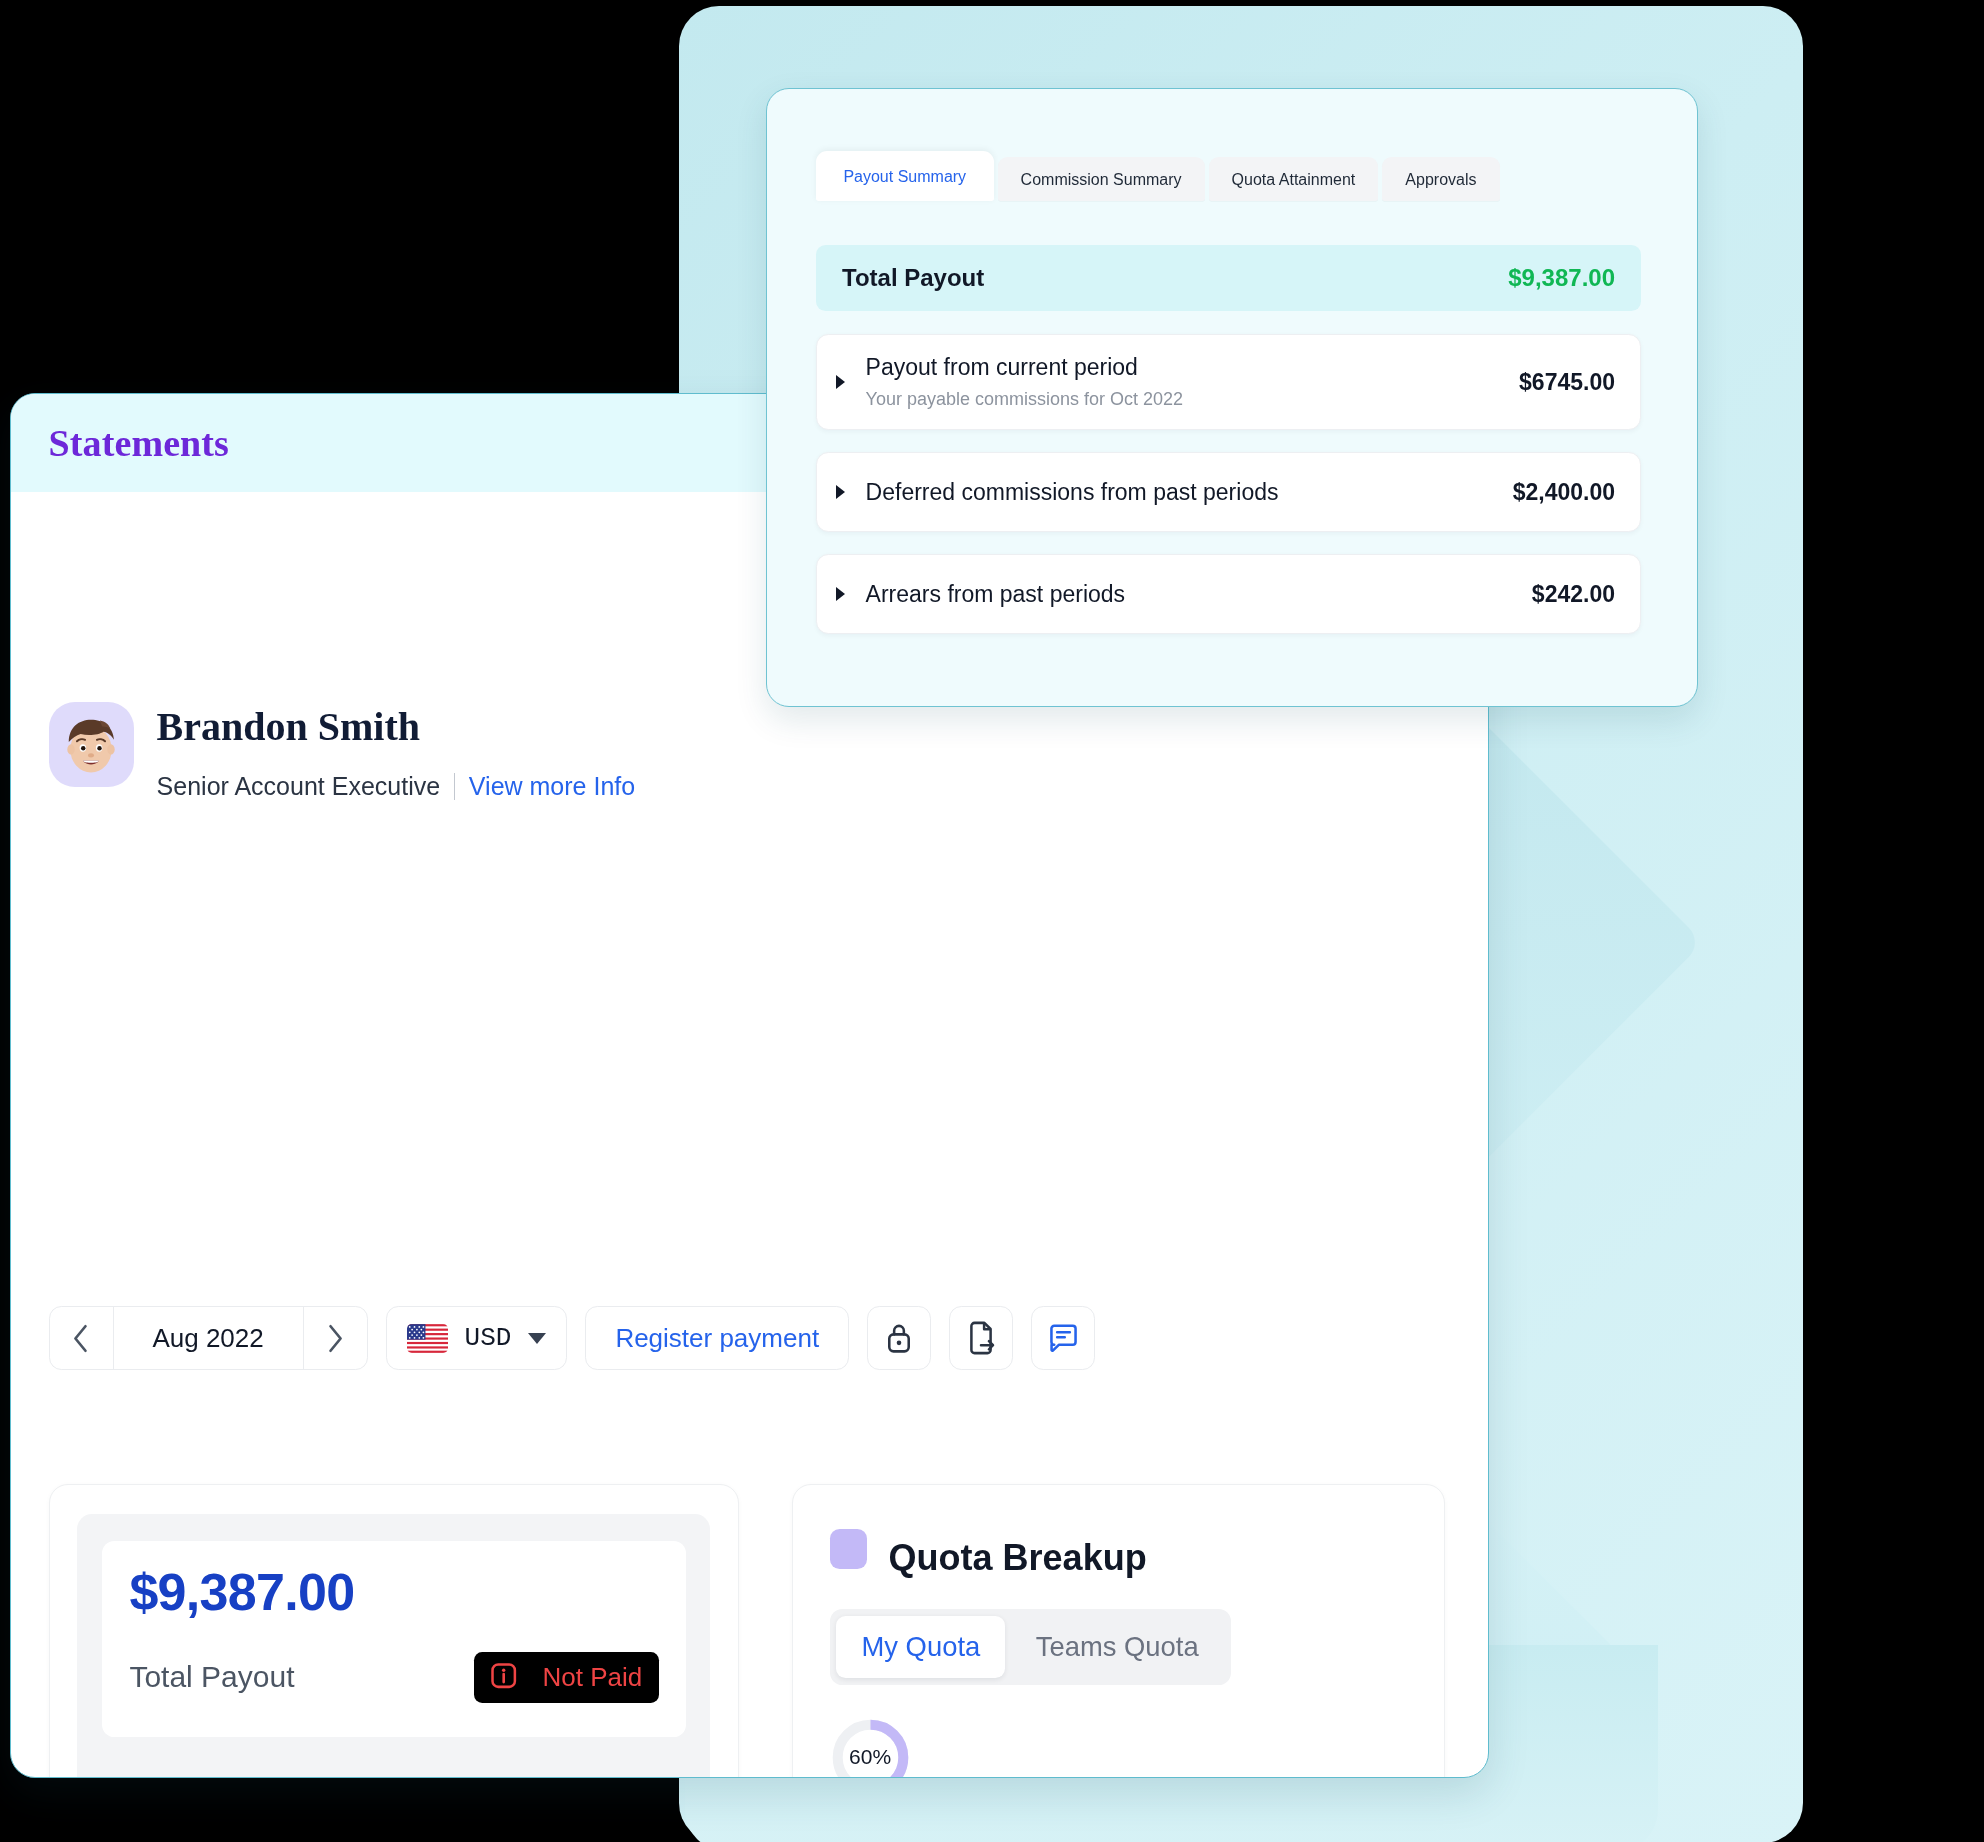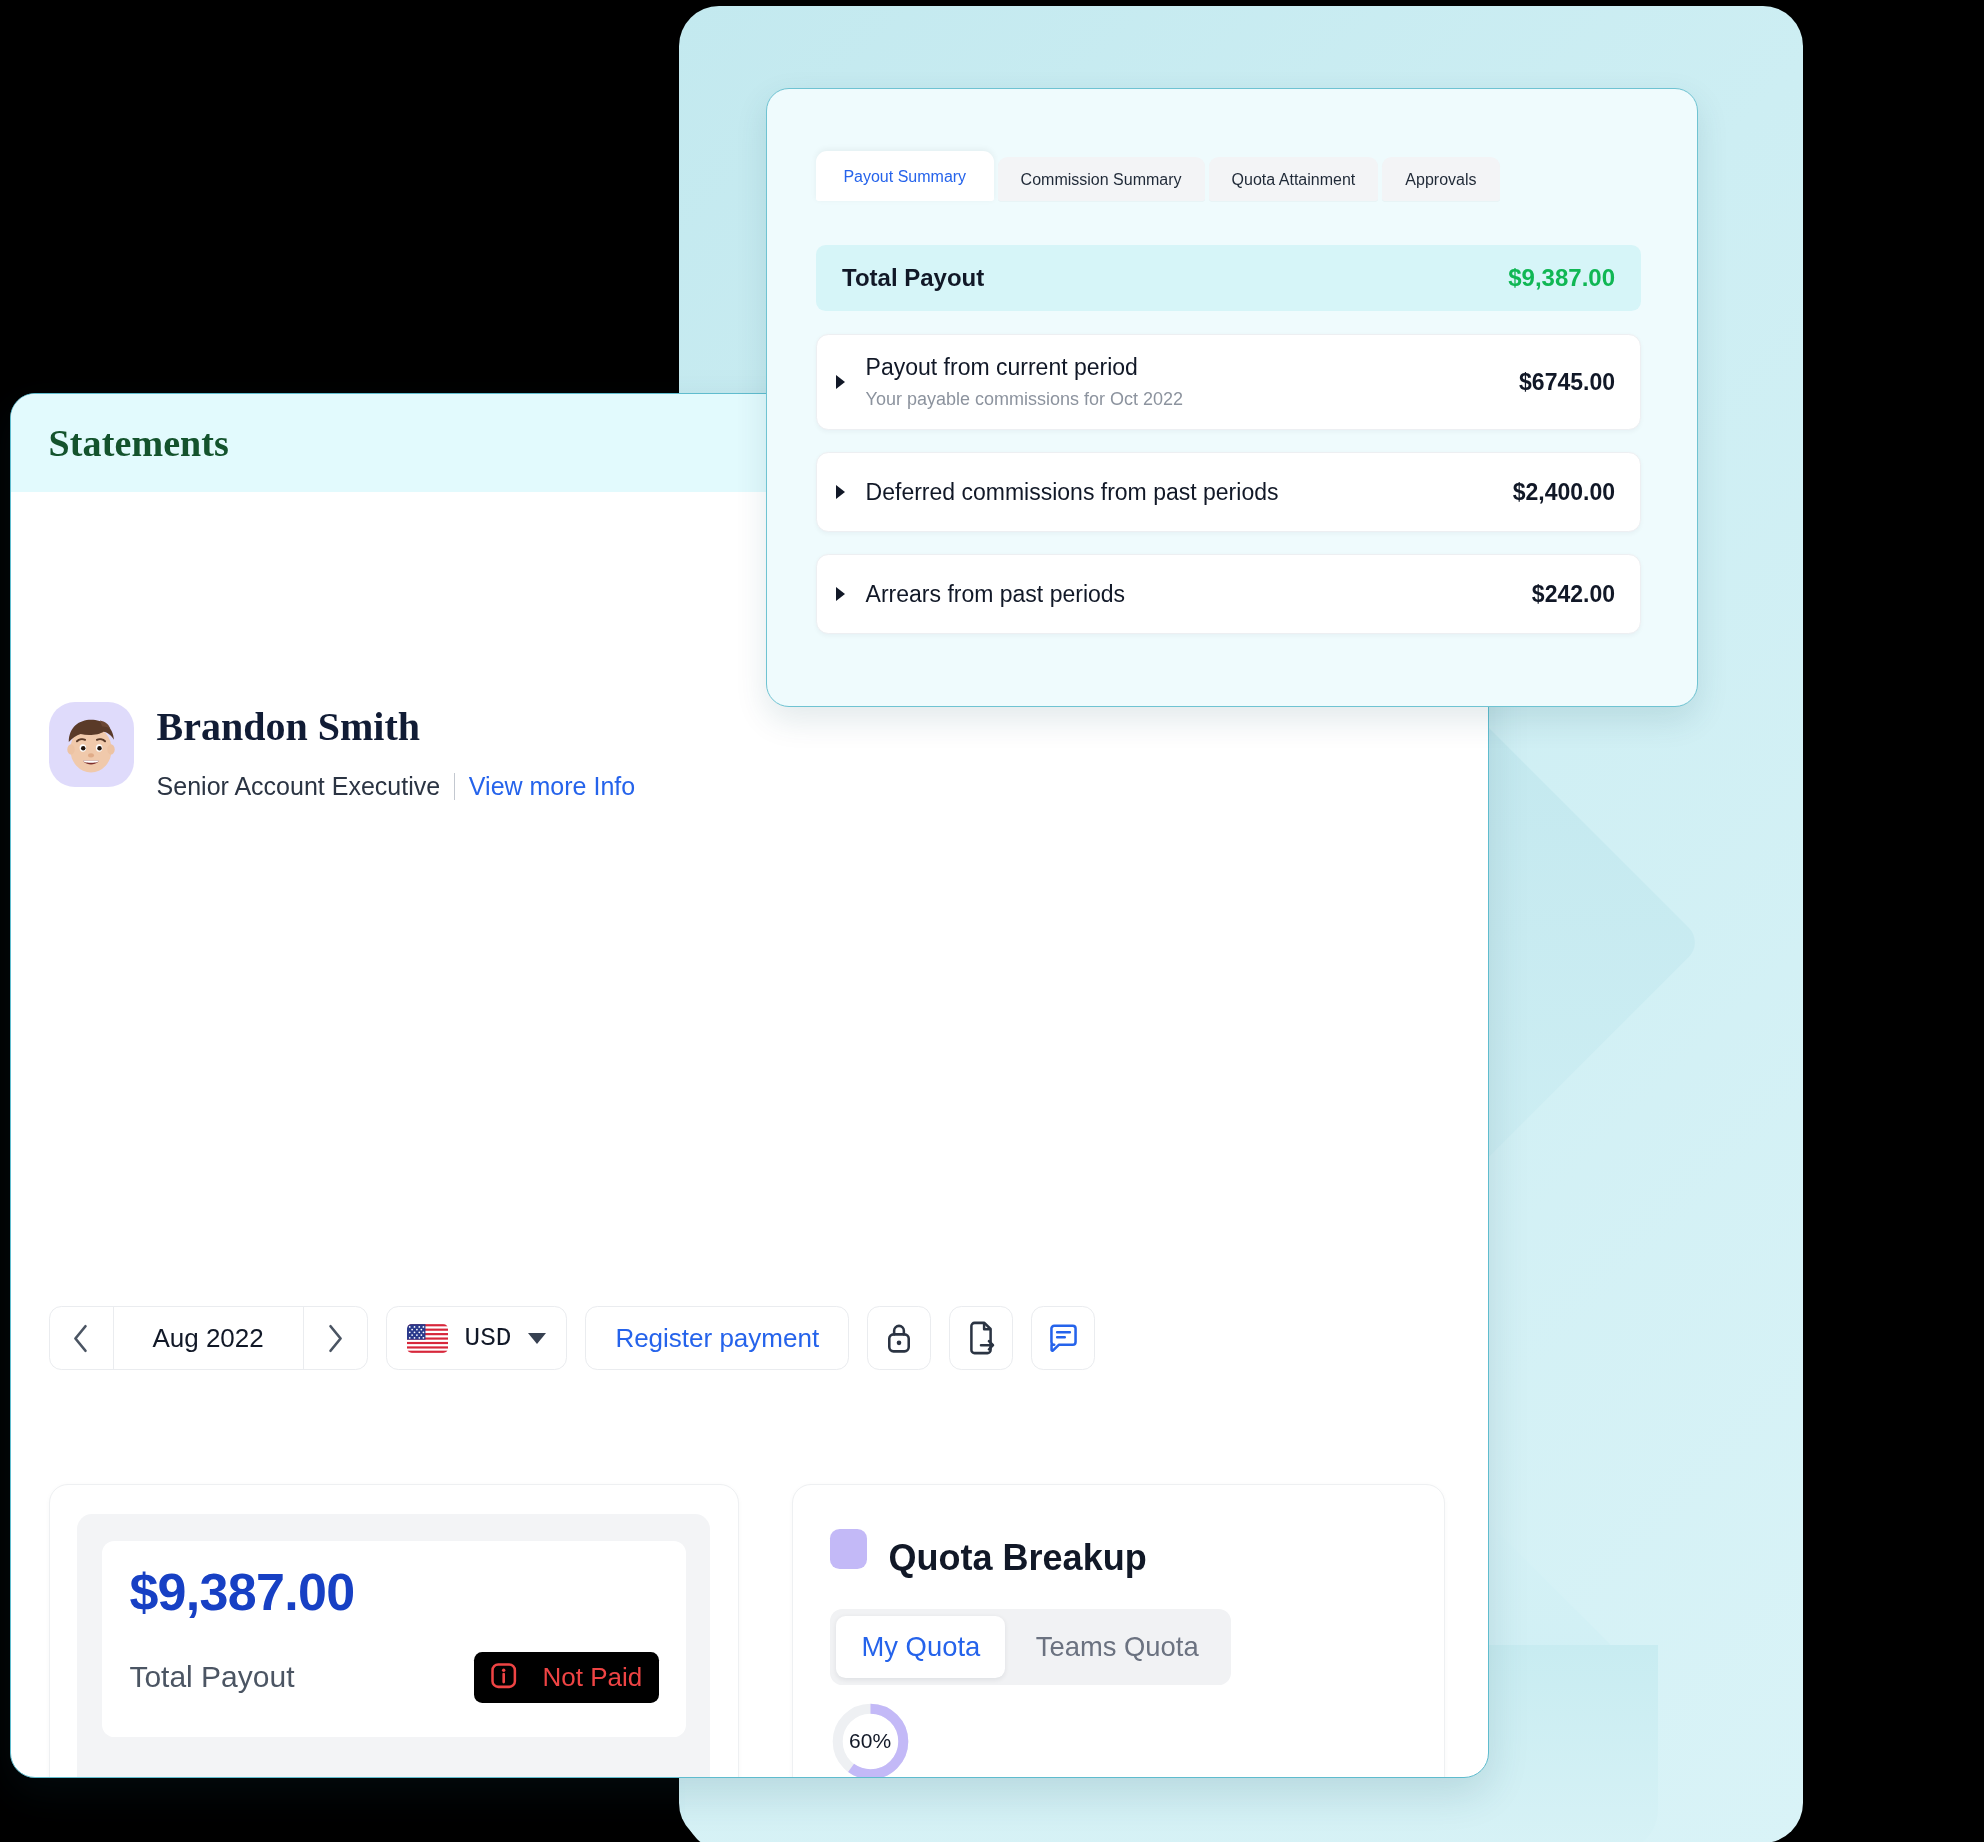--- a/index.html
+++ b/index.html
@@ -94,21 +94,21 @@
     background:#fff;border:1.4px solid #5fbcce;border-radius:25px;
     box-shadow:0 15px 41px rgba(20,70,90,.14);
     overflow:hidden;box-sizing:border-box;
   }
   #statements-header{
     height:98px;background:#e2fafd;
     display:flex;align-items:center;padding-left:38px;box-sizing:border-box;
   }
   #statements-title{
     font-family:"Liberation Serif", serif;
-    font-size:38px;font-weight:bold;color:#14532d;letter-spacing:0.1px;
+    font-size:38px;font-weight:bold;color:#6d28d9;letter-spacing:0.1px;
   }
 
   #locked-btn{
     position:absolute;left:38px;top:166px;
     background:#16265c;border-radius:11px;
     display:flex;align-items:center;gap:15px;
     padding:16.4px 26px;color:#fff;font-size:26px;
   }
   #locked-btn svg{display:block;}
 
@@ -185,21 +185,21 @@
   #quota-head{display:flex;align-items:center;gap:22px;}
   #quota-swatch{width:37px;height:40px;border-radius:9.6px;background:#c3b9f7;flex:0 0 auto;}
   #quota-title{font-size:36px;font-weight:bold;color:#111827;margin-top:19px;}
   #quota-toggle{
     margin-top:30px;background:#f1f2f4;border-radius:12.3px;padding:6.9px;
     display:inline-flex;gap:5.5px;
   }
   .qseg{font-size:27.4px;padding:15px 25px;border-radius:9.6px;color:#6b7280;white-space:nowrap;}
   .qseg.active{background:#fff;color:#2563eb;box-shadow:0 1.4px 5.5px rgba(16,24,40,.08);}
 
-  .quota-row{display:flex;align-items:flex-start;gap:27px;margin-top:16px;text-decoration:underline;}
+  .quota-row{display:flex;align-items:flex-start;gap:27px;margin-top:32px;text-decoration:underline;}
   .donut{position:relative;width:81px;height:81px;flex:0 0 auto;}
   .donut svg{display:block;transform:rotate(-90deg);}
   .donut-label{
     position:absolute;inset:0;display:flex;align-items:center;justify-content:center;
     font-size:21px;color:#111827;
   }
   .q-body{padding-top:2.7px;}
   .q-amounts{display:flex;align-items:baseline;gap:9.6px;flex-wrap:wrap;}
   .q-actual{font-size:36px;font-weight:bold;color:#111827;line-height:1.1;}
   .q-target{font-size:32px;color:#6b7280;line-height:1.1;}

